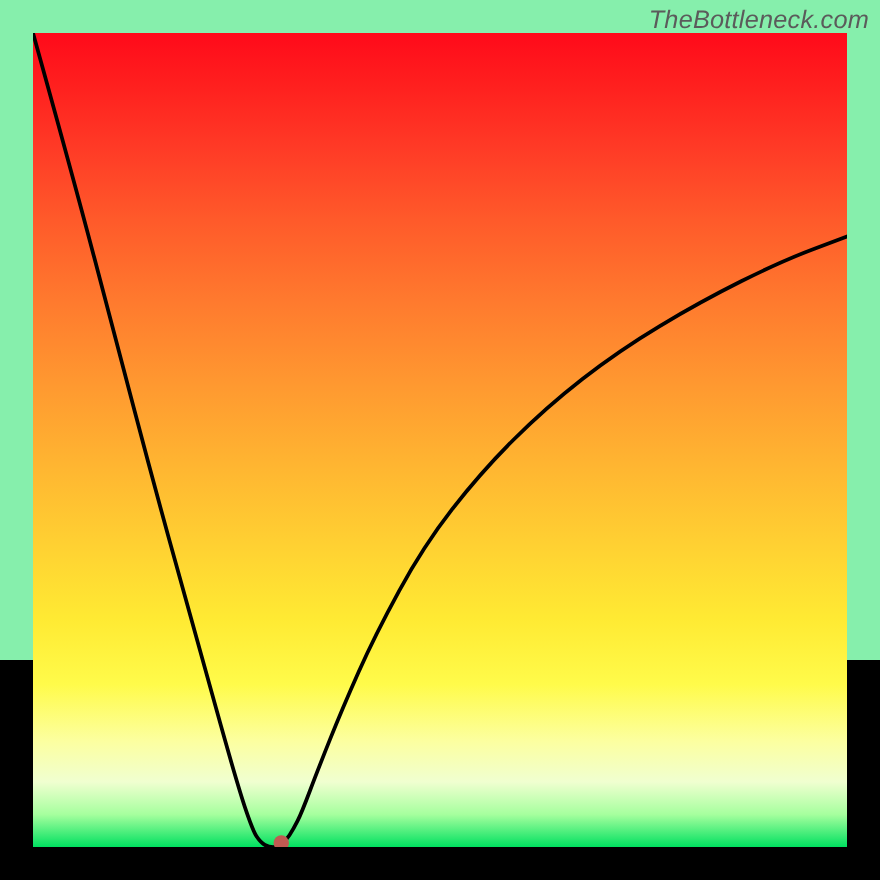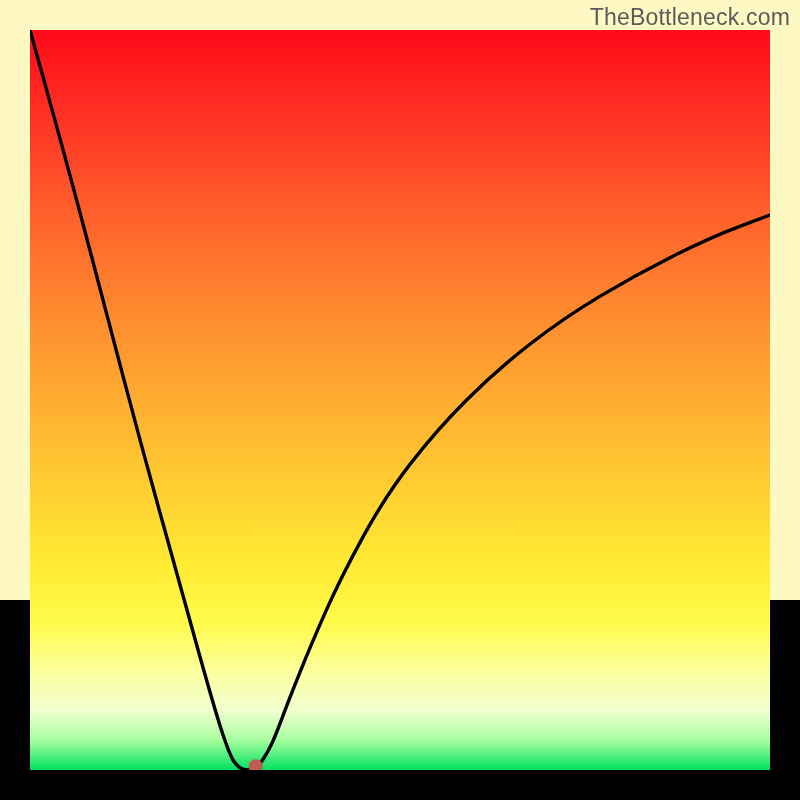--- a/index.html
+++ b/index.html
@@ -8,21 +8,22 @@
     width: 800px;
     height: 800px;
     overflow: hidden;
     background: #000;
     font-family: Arial, Helvetica, sans-serif;
   }
   .frame {
     position: relative;
     width: 800px;
     height: 600px;
-    background: #fef9c3;
+    background: #86efac;
+    font-style: italic;
   }
   .plot-area {
     position: absolute;
     left: 30px;
     top: 30px;
     width: 740px;
     height: 740px;
     background: linear-gradient(
       to bottom,
       #ff0a1a 0%,

